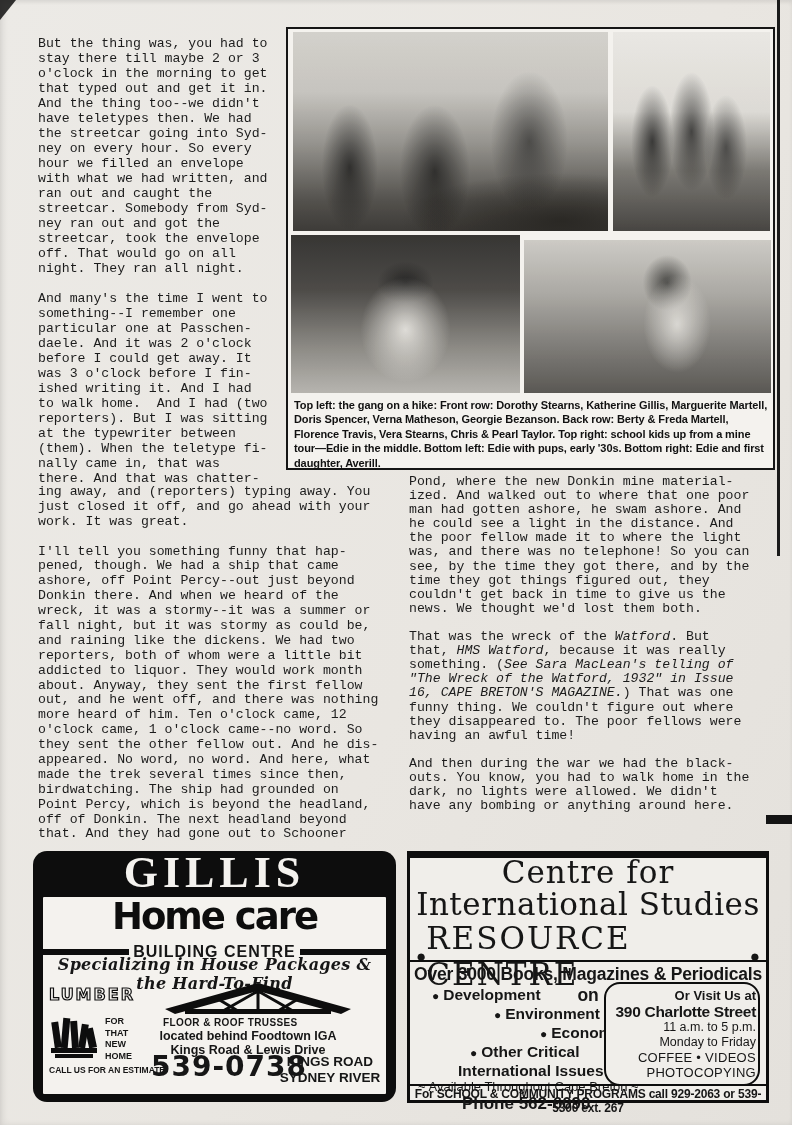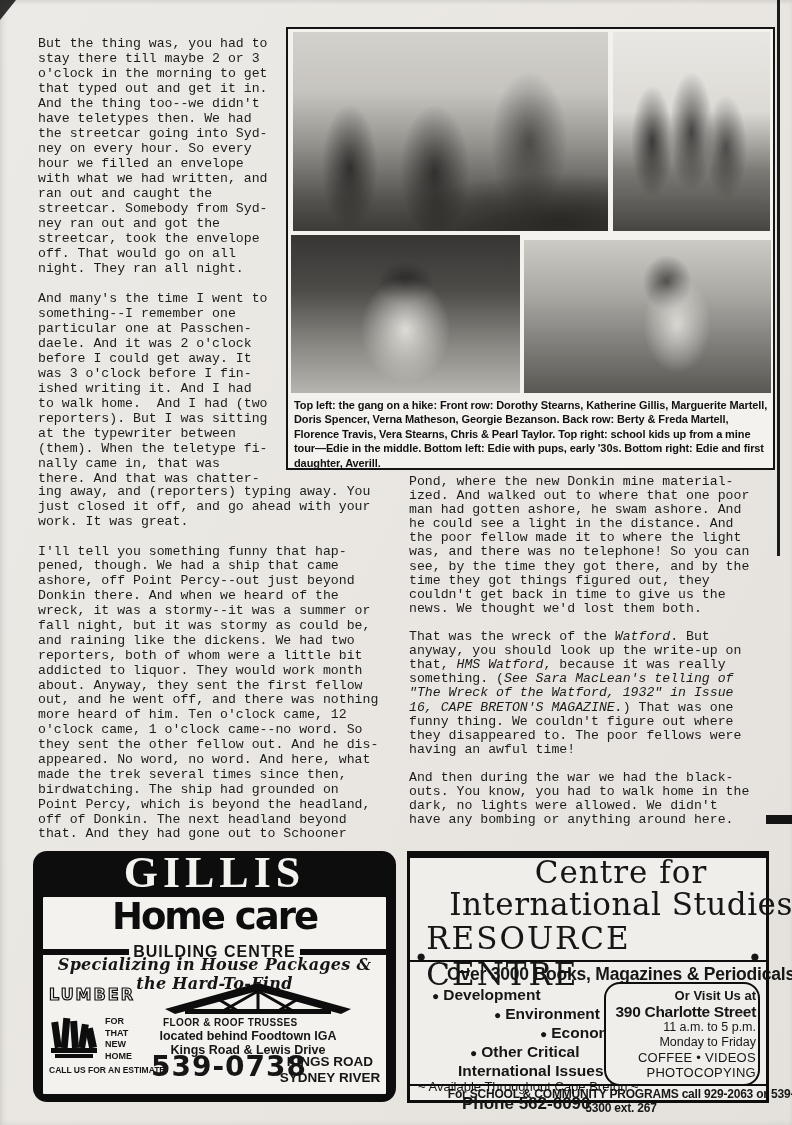--- a/index.html
+++ b/index.html
@@ -87,21 +87,21 @@
   .g-lumber-row{display:flex;margin-top:10px;}
   .g-lumber-lines{margin-left:6px;margin-top:2px;font-size:9px;font-weight:bold;line-height:11.5px;}
   .g-estimate{margin-top:3px;font-size:8.5px;font-weight:bold;white-space:nowrap;}
   .g-phone{position:absolute;left:108px;top:153px;font-size:28px;font-weight:800;
     letter-spacing:1px;font-family:"DejaVu Sans",sans-serif;}
   .g-addr{position:absolute;right:4px;top:157px;width:104px;text-align:center;
     font-size:13.5px;font-weight:bold;line-height:16px;}
 
   
   .ad-cis{position:absolute;left:407px;top:851px;width:362px;height:252px;
-    border:3px solid #0d0d0d;border-top-width:7px;box-sizing:border-box;background:#f0eeea;padding-left:33px;}
+    border:3px solid #0d0d0d;border-top-width:7px;box-sizing:border-box;background:#f0eeea;}
   .c-t1{position:absolute;top:-4px;width:100%;text-align:center;
     font-family:"DejaVu Serif","Liberation Serif",serif;font-size:31px;letter-spacing:1px;}
   .c-t2{position:absolute;top:28px;width:100%;text-align:center;
     font-family:"DejaVu Serif","Liberation Serif",serif;font-size:31px;letter-spacing:.5px;}
   .c-t3row{position:absolute;top:62px;left:6px;right:6px;display:flex;
     align-items:center;justify-content:space-between;}
   .c-t3{font-family:"DejaVu Serif","Liberation Serif",serif;font-size:31px;letter-spacing:2px;}
   .dot{font-size:17px;line-height:17px;}
   .c-hr{position:absolute;top:102px;left:0;right:0;height:2px;background:#0d0d0d;}
   .c-sub{position:absolute;top:106px;width:100%;text-align:center;
@@ -209,21 +209,20 @@
       <div class="tline"><span>man had gotten ashore, he swam ashore. And</span></div>
       <div class="tline"><span>he could see a light in the distance. And</span></div>
       <div class="tline"><span>the poor fellow made it to where the light</span></div>
       <div class="tline"><span>was, and there was no telephone! So you can</span></div>
       <div class="tline"><span>see, by the time they got there, and by the</span></div>
       <div class="tline"><span>time they got things figured out, they</span></div>
       <div class="tline"><span>couldn't get back in time to give us the</span></div>
       <div class="tline"><span>news. We thought we'd lost them both.</span></div>
       <div class="tline">&nbsp;</div>
       <div class="tline"><span>That was the wreck of the </span><em>Watford</em><span>. But</span></div>
-      <div class="tline"><span>anyway, you should look up the write-up on</span></div>
       <div class="tline"><span>that, </span><em>HMS Watford</em><span>, because it was really</span></div>
       <div class="tline"><span>something. (</span><em>See Sara MacLean's telling of</em><span></span></div>
       <div class="tline"><span></span><em>"The Wreck of the Watford, 1932" in Issue</em><span></span></div>
       <div class="tline"><span></span><em>16, CAPE BRETON'S MAGAZINE.</em><span>) That was one</span></div>
       <div class="tline"><span>funny thing. We couldn't figure out where</span></div>
       <div class="tline"><span>they disappeared to. The poor fellows were</span></div>
       <div class="tline"><span>having an awful time!</span></div>
       <div class="tline">&nbsp;</div>
       <div class="tline"><span>And then during the war we had the black-</span></div>
       <div class="tline"><span>outs. You know, you had to walk home in the</span></div>

